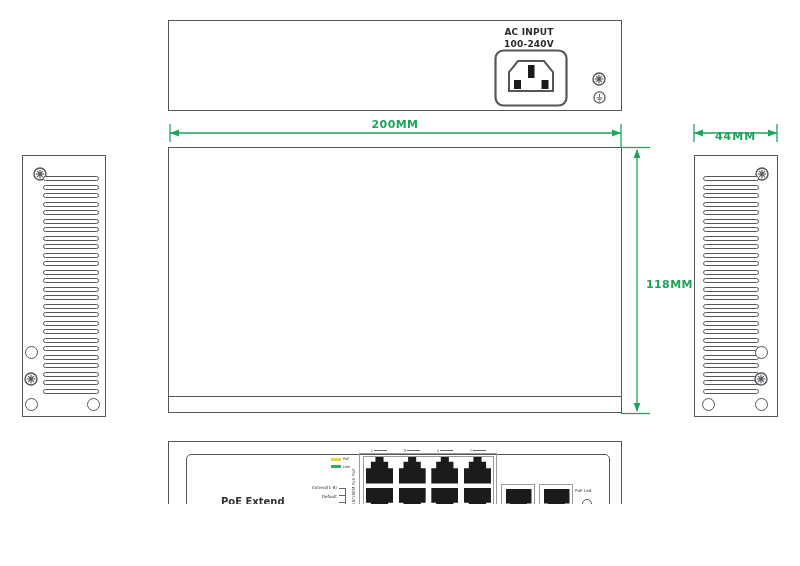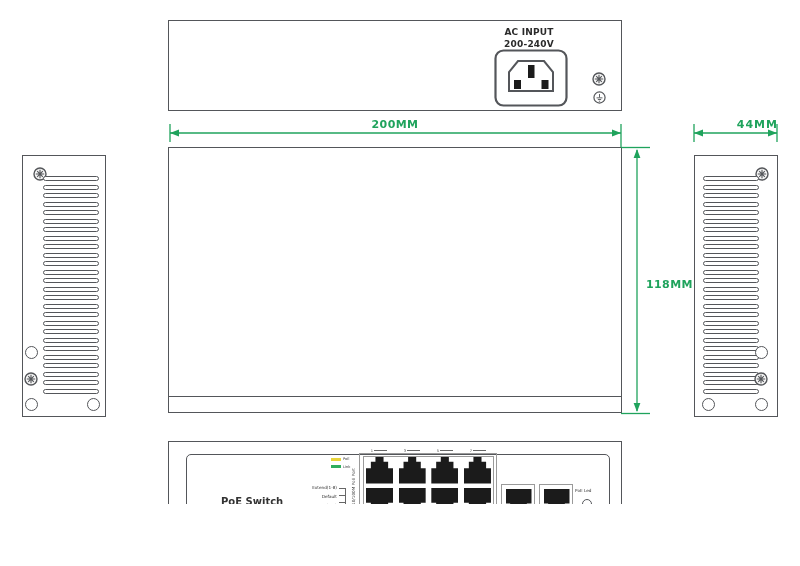--- a/index.html
+++ b/index.html
@@ -77,21 +77,21 @@
     border-radius:50%;background:#fff;box-sizing:border-box;}
 </style>
 </head>
 <body>
 
 <div class="canvas">
 
   <div class="panel" id="rear-panel">
     <div id="ac-label">
       <div>AC INPUT</div>
-      <div>200-240V</div>
+      <div>100-240V</div>
     </div>
     <svg id="iec-inlet" width="74" height="58" viewBox="0 0 74 58">
       <rect x="1.5" y="1.5" width="71" height="55" rx="8" fill="#fff" stroke="#54565a" stroke-width="2.2"></rect>
       <path d="M15 42 L15 23 L24 12 L50 12 L59 23 L59 42 Z" fill="#fff" stroke="#54565a" stroke-width="2"></path>
       <rect x="34" y="16" width="6.5" height="13" fill="#1b1b1b"></rect>
       <rect x="20" y="31" width="7" height="9" fill="#1b1b1b"></rect>
       <rect x="47.5" y="31" width="7" height="9" fill="#1b1b1b"></rect>
     </svg>
     <span class="screw" style="left:423px;top:50px"><svg width="14" height="14" viewBox="0 0 14 14">
           <circle cx="7" cy="7" r="6" fill="#f4f4f4" stroke="#54565a" stroke-width="1.4"></circle>
@@ -209,27 +209,27 @@
     <g fill="#1fa35c" stroke="none">
       <polygon points="170,133 179,129.6 179,136.4"></polygon>
       <polygon points="621,133 612,129.6 612,136.4"></polygon>
       <polygon points="694,133 703,129.6 703,136.4"></polygon>
       <polygon points="777,133 768,129.6 768,136.4"></polygon>
       <polygon points="637,149 633.6,158 640.4,158"></polygon>
       <polygon points="637,412 633.6,403 640.4,403"></polygon>
     </g>
   </svg>
   <div class="dim-label" style="left:345px;top:118px;width:100px;text-align:center">200MM</div>
-  <div class="dim-label" style="left:693px;top:118px;width:85px;text-align:right;letter-spacing:1px">44MM</div>
+  <div class="dim-label" style="left:693px;top:130px;width:85px;text-align:center;letter-spacing:1px">44MM</div>
   <div class="dim-label" style="left:646px;top:278px">118MM</div>
 
   <div class="panel" id="front-panel">
     <div id="front-inner"></div>
 
-    <div id="poe-switch-label">PoE Switch</div>
+    <div id="poe-switch-label">PoE Extend</div>
 
     <div id="legend">
         <div class="legend-row">
           <span class="legend-bar" style="background: rgb(232, 212, 58);"></span>
           <span class="legend-label">PoE</span>
         </div>
         <div class="legend-row">
           <span class="legend-bar" style="background: rgb(47, 174, 94);"></span>
           <span class="legend-label">Link</span>
         </div>

